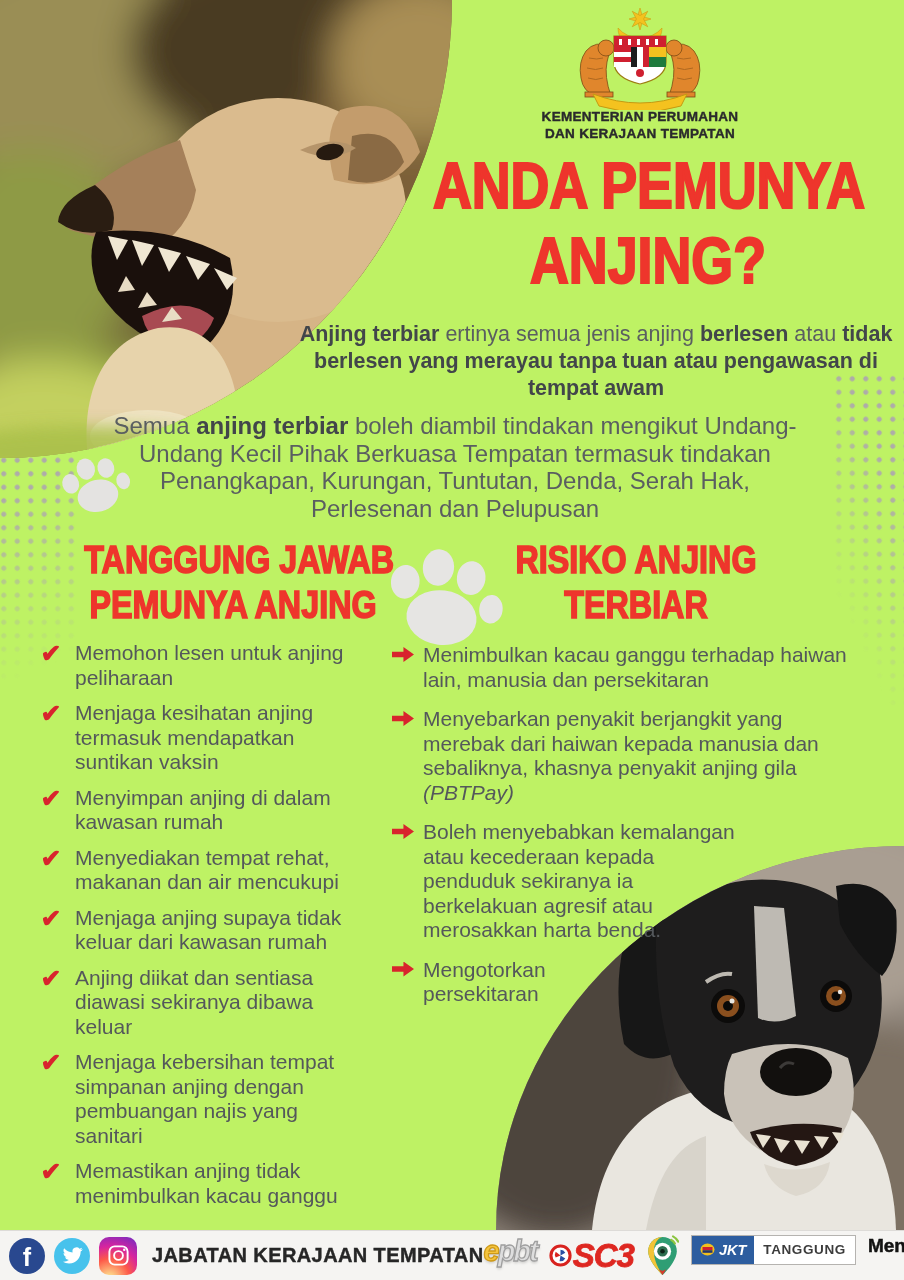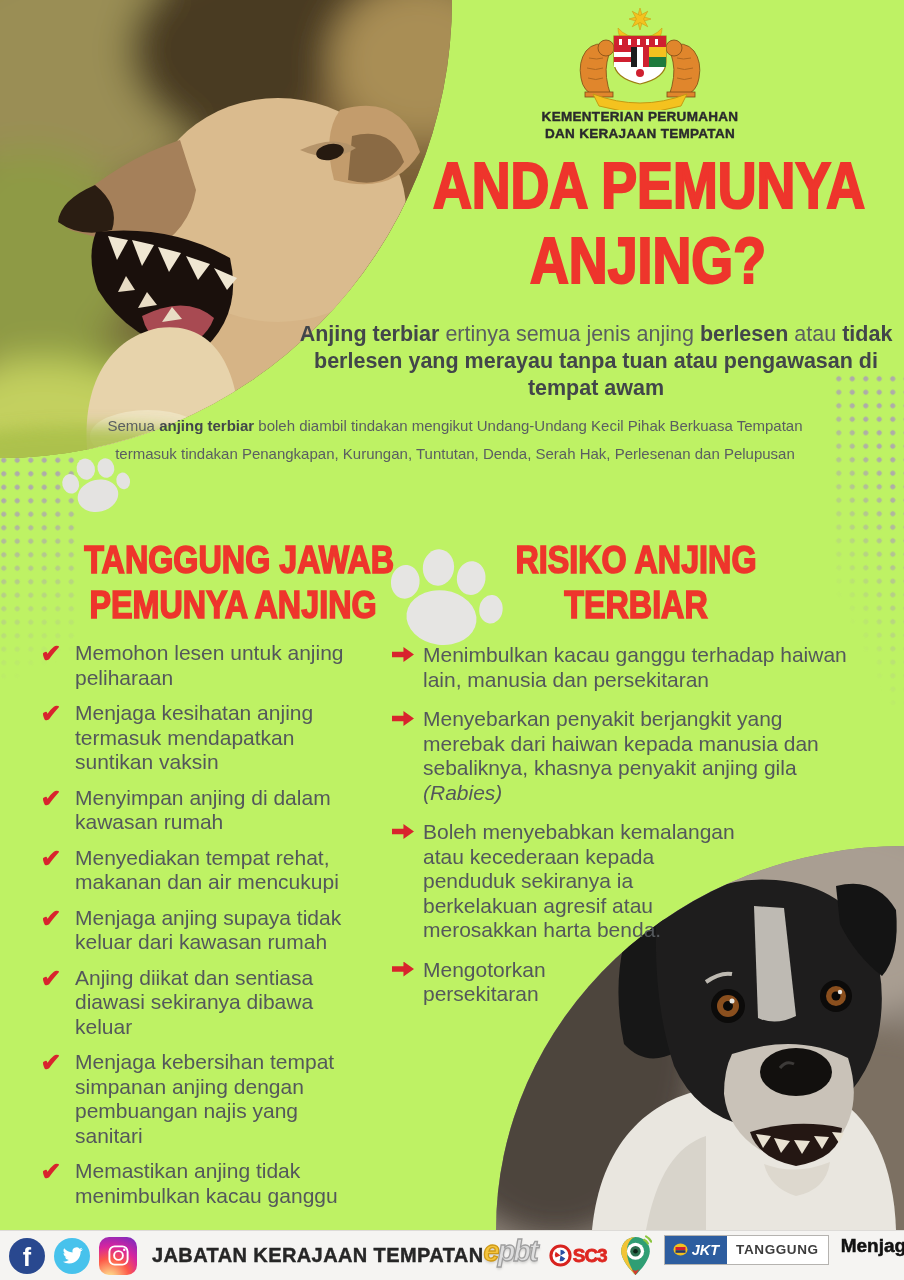--- a/index.html
+++ b/index.html
@@ -32,21 +32,21 @@
         font-size:13.5px;font-weight:700;color:#2a2a2c;line-height:16.5px;letter-spacing:.3px;
         -webkit-text-stroke:.4px #2a2a2c;}
   .title{position:absolute;left:392px;top:149px;width:512px;text-align:center;z-index:3;
         color:var(--accent_red);font-weight:700;}
   .title .line{font-size:64px;line-height:75px;transform:scaleX(.84);
         -webkit-text-stroke:2.2px var(--accent_red);white-space:nowrap;}
   
   .intro1{position:absolute;left:294px;top:321px;width:604px;z-index:3;text-align:center;
         font-size:21.5px;line-height:27px;color:#5a5e61;}
   .intro2{position:absolute;left:98px;top:412px;width:714px;z-index:3;text-align:center;
-        font-size:15px;line-height:27.5px;color:#5a5e61;}
+        font-size:24px;line-height:27.5px;color:#5a5e61;}
   .b{font-weight:700;color:#42464a;}
   .i{font-style:italic;}
   
   .heading{position:absolute;z-index:3;color:var(--accent_red);font-weight:700;text-align:center;}
   .heading .line{font-size:38px;line-height:45px;transform:scaleX(.85);
         -webkit-text-stroke:1.6px var(--accent_red);white-space:nowrap;}
   .heading-left{left:58px;top:538px;width:350px;}
   .heading-right{left:462px;top:538px;width:348px;}
   
   .list-left{position:absolute;left:36px;top:641px;width:356px;z-index:3;
@@ -75,21 +75,21 @@
   .tw{background:#47c2ec;}
   .ig{width:38px;height:38px;border-radius:10px;flex:none;display:flex;align-items:center;justify-content:center;
         background:radial-gradient(circle at 28% 110%,#fdf497 0%,#fd5949 40%,#d6249f 65%,#7b2cbf 95%);}
   .dept{font-size:20px;font-weight:700;color:#262626;letter-spacing:.4px;margin-left:6px;
         -webkit-text-stroke:.4px #262626;white-space:nowrap;}
   .footer-right{display:flex;gap:12px;}
   .epbt{font-style:italic;font-weight:700;font-size:29px;letter-spacing:-2px;color:#dedede;
         -webkit-text-stroke:1.3px #9f9f9f;text-shadow:0 2px 3px rgba(0,0,0,.18);white-space:nowrap;}
   .epbt .e{color:#f5c43c;-webkit-text-stroke:1.3px #cf9a18;}
   .osc{display:flex;align-items:center;gap:1px;}
-  .osc-text{font-weight:700;font-size:19px;color:#de2721;letter-spacing:-1px;
+  .osc-text{font-weight:700;font-style:italic;font-size:33px;color:#de2721;letter-spacing:-1px;
         -webkit-text-stroke:.8px #de2721;}
   .jkt-pill{display:flex;align-items:stretch;border:1px solid #b5b3b0;background:#fff;height:28px;}
   .jkt-blue{background:#2d5d9f;display:flex;align-items:center;gap:4px;padding:1px 8px;}
   .jkt-label{color:#fff;font-weight:700;font-style:italic;font-size:14.5px;}
   .gateway{display:flex;align-items:center;padding:0 9px;color:#3c3c3c;font-weight:700;
         font-size:13.5px;letter-spacing:.6px;}
   .pbtpay{font-weight:700;font-size:19px;color:#121212;-webkit-text-stroke:.5px #121212;}
 </style>
 </head>
 <body>
@@ -275,21 +275,21 @@
       </div>
   </div>
 
   <div class="list-right">
     <div class="item">
         <span class="arrow"></span>
         <span class="txt"><span>Menimbulkan kacau ganggu terhadap haiwan lain, manusia dan persekitaran</span></span>
       </div>
     <div class="item">
         <span class="arrow"></span>
-        <span class="txt"><span>Menyebarkan penyakit berjangkit yang merebak dari haiwan kepada manusia dan sebaliknya, khasnya penyakit anjing gila </span><span class="i">(Rabies)</span></span>
+        <span class="txt"><span>Menyebarkan penyakit berjangkit yang merebak dari haiwan kepada manusia dan sebaliknya, khasnya penyakit anjing gila </span><span class="i">(PBTPay)</span></span>
       </div>
     <div class="item">
         <span class="arrow"></span>
         <span class="txt"><span>Boleh menyebabkan kemalangan atau kecederaan kepada penduduk sekiranya ia berkelakuan agresif atau merosakkan harta benda.</span></span>
       </div>
     <div class="item">
         <span class="arrow"></span>
         <span class="txt"><span>Mengotorkan persekitaran</span></span>
       </div>
   </div>

